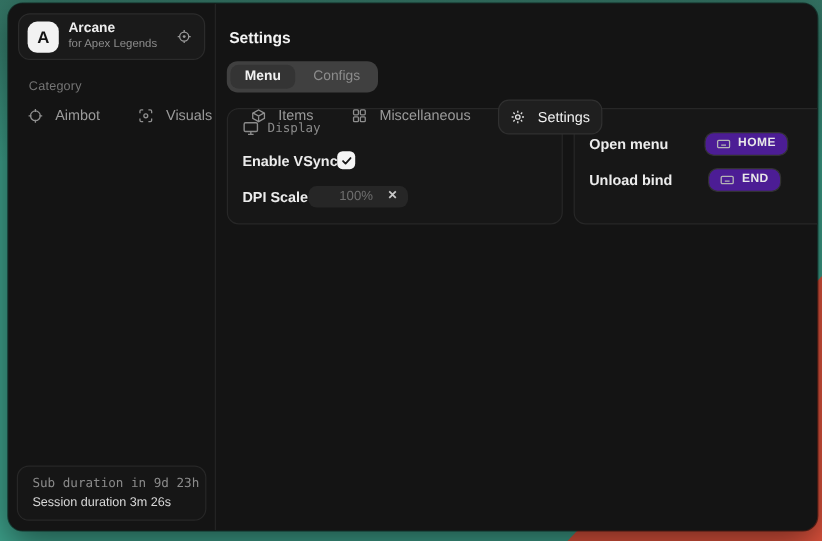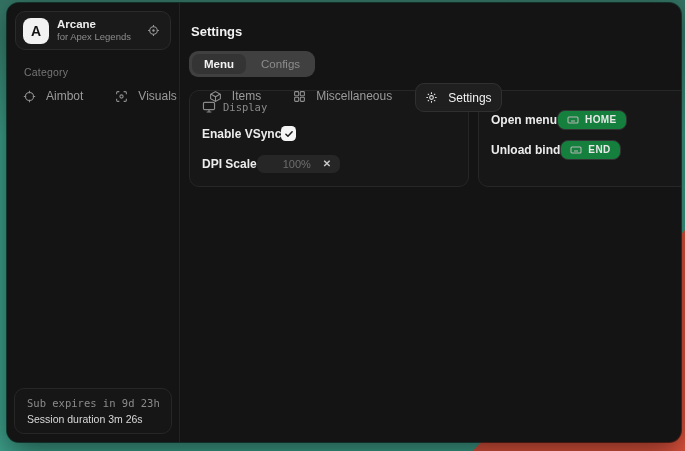--- a/index.html
+++ b/index.html
@@ -138,23 +138,24 @@
     background:#262626; border-radius:7px;
     padding:3px 9px;
   }
   .dpi-value {
     font-family:Liberation Sans, sans-serif;
     font-size:11px; color:#6e6e6e;margin-left:17px;
   }
   .dpi-clear { color:#c9c9c9; font-size:10px; font-weight:700; line-height:1; cursor:default; }
   .keychip {
     display:flex; align-items:center; gap:6px;
-    background:#15803d; border:1px solid #323232;
+    background:#4c1d95; border:1px solid #323232;
     border-radius:8px;
     padding:3px 9px;
+    margin-left:30px;
   }
   .keychip .ico { display:flex; color:#b5b5b5; }
   .keychip-label { font-size:10px; font-weight:700; color:#e8e8e8; letter-spacing:.4px; }
   svg { display:block; }
 </style>
 </head>
 <body>
 
 <div class="bg-red"></div>
 <div class="bg-shade"></div>
@@ -247,21 +248,21 @@
             <line x1="5.2" y1="18.8" x2="7.3" y2="16.7"></line>
               <line x1="16.7" y1="7.3" x2="18.8" y2="5.2"></line>
           </svg>
         </span>
         <span>Settings</span>
       </div>
 
     </div>
 
     <div class="status-box">
-      <div class="status-line1">Sub expires in 9d 23h</div>
+      <div class="status-line1">Sub duration in 9d 23h</div>
       <div class="status-line2">Session duration 3m 26s</div>
     </div>
 
   </div>
 
   <div class="main">
 
     <div class="page-title">Settings</div>
 
     <div class="tabbar">

